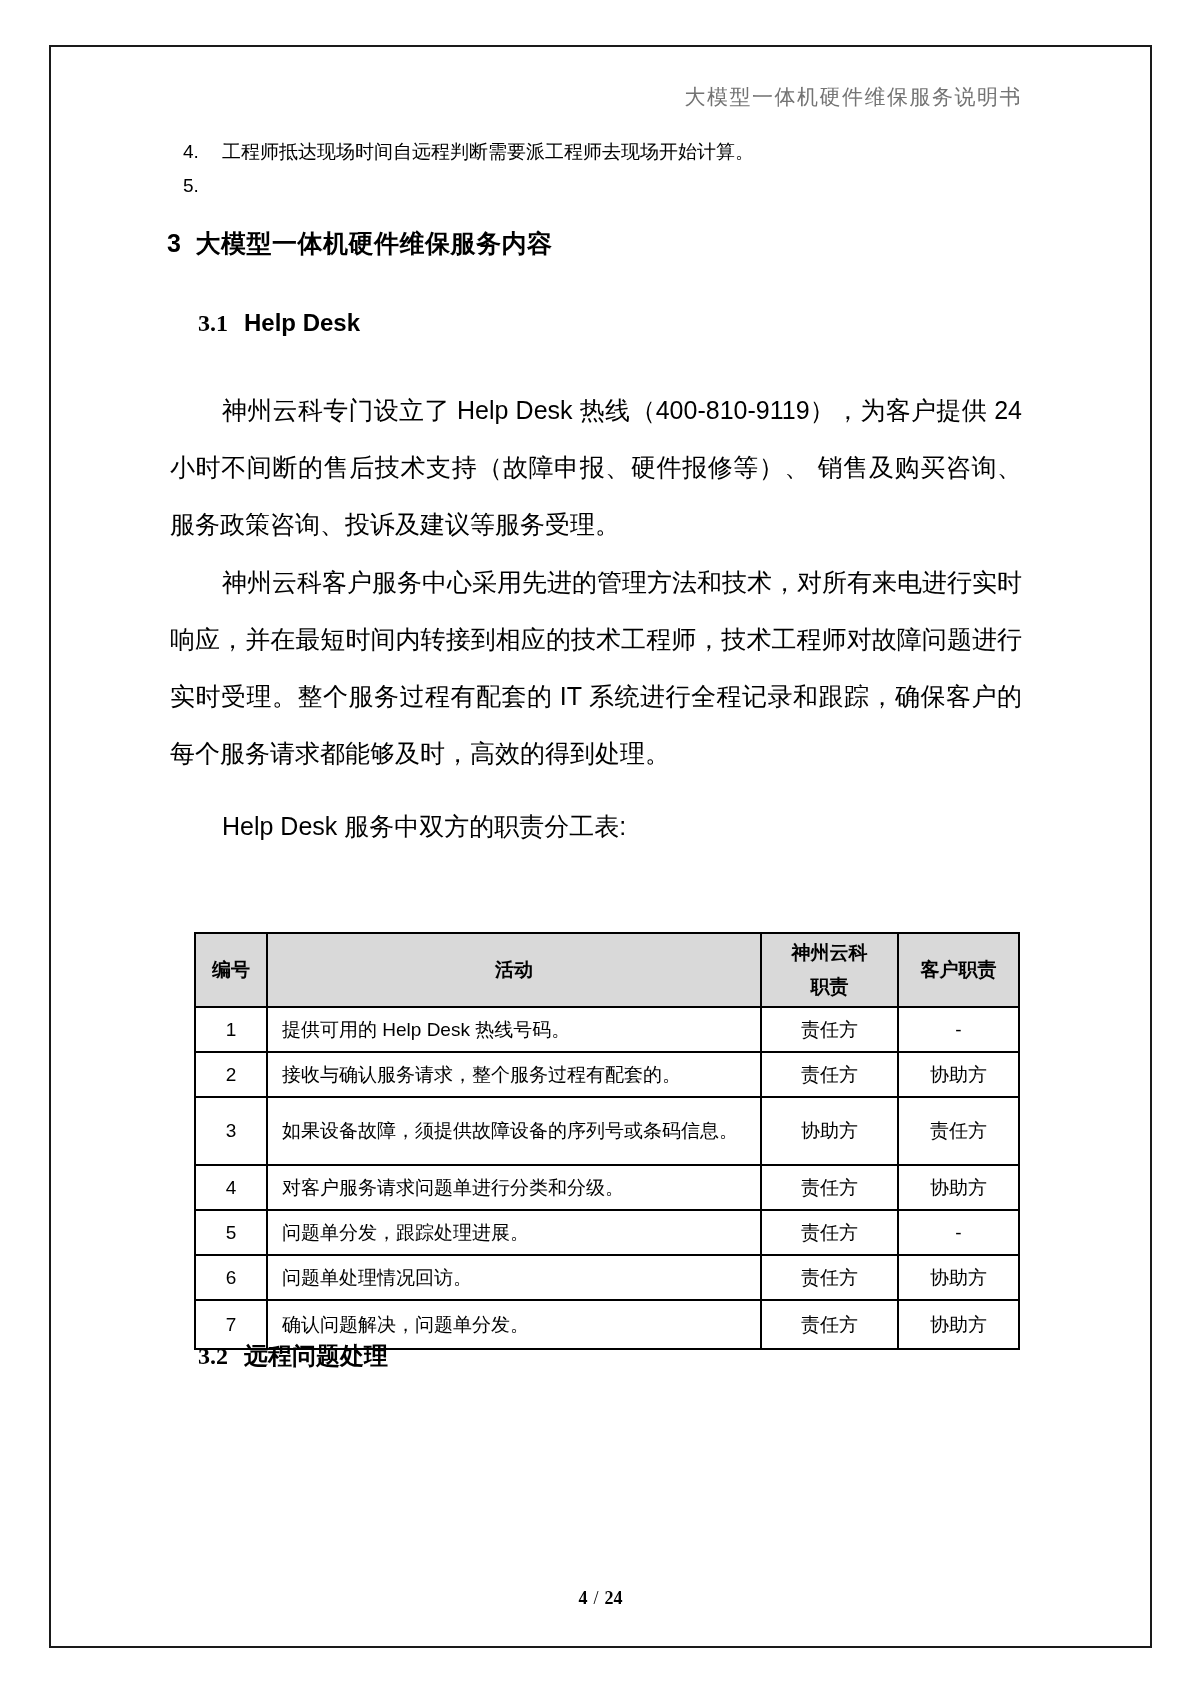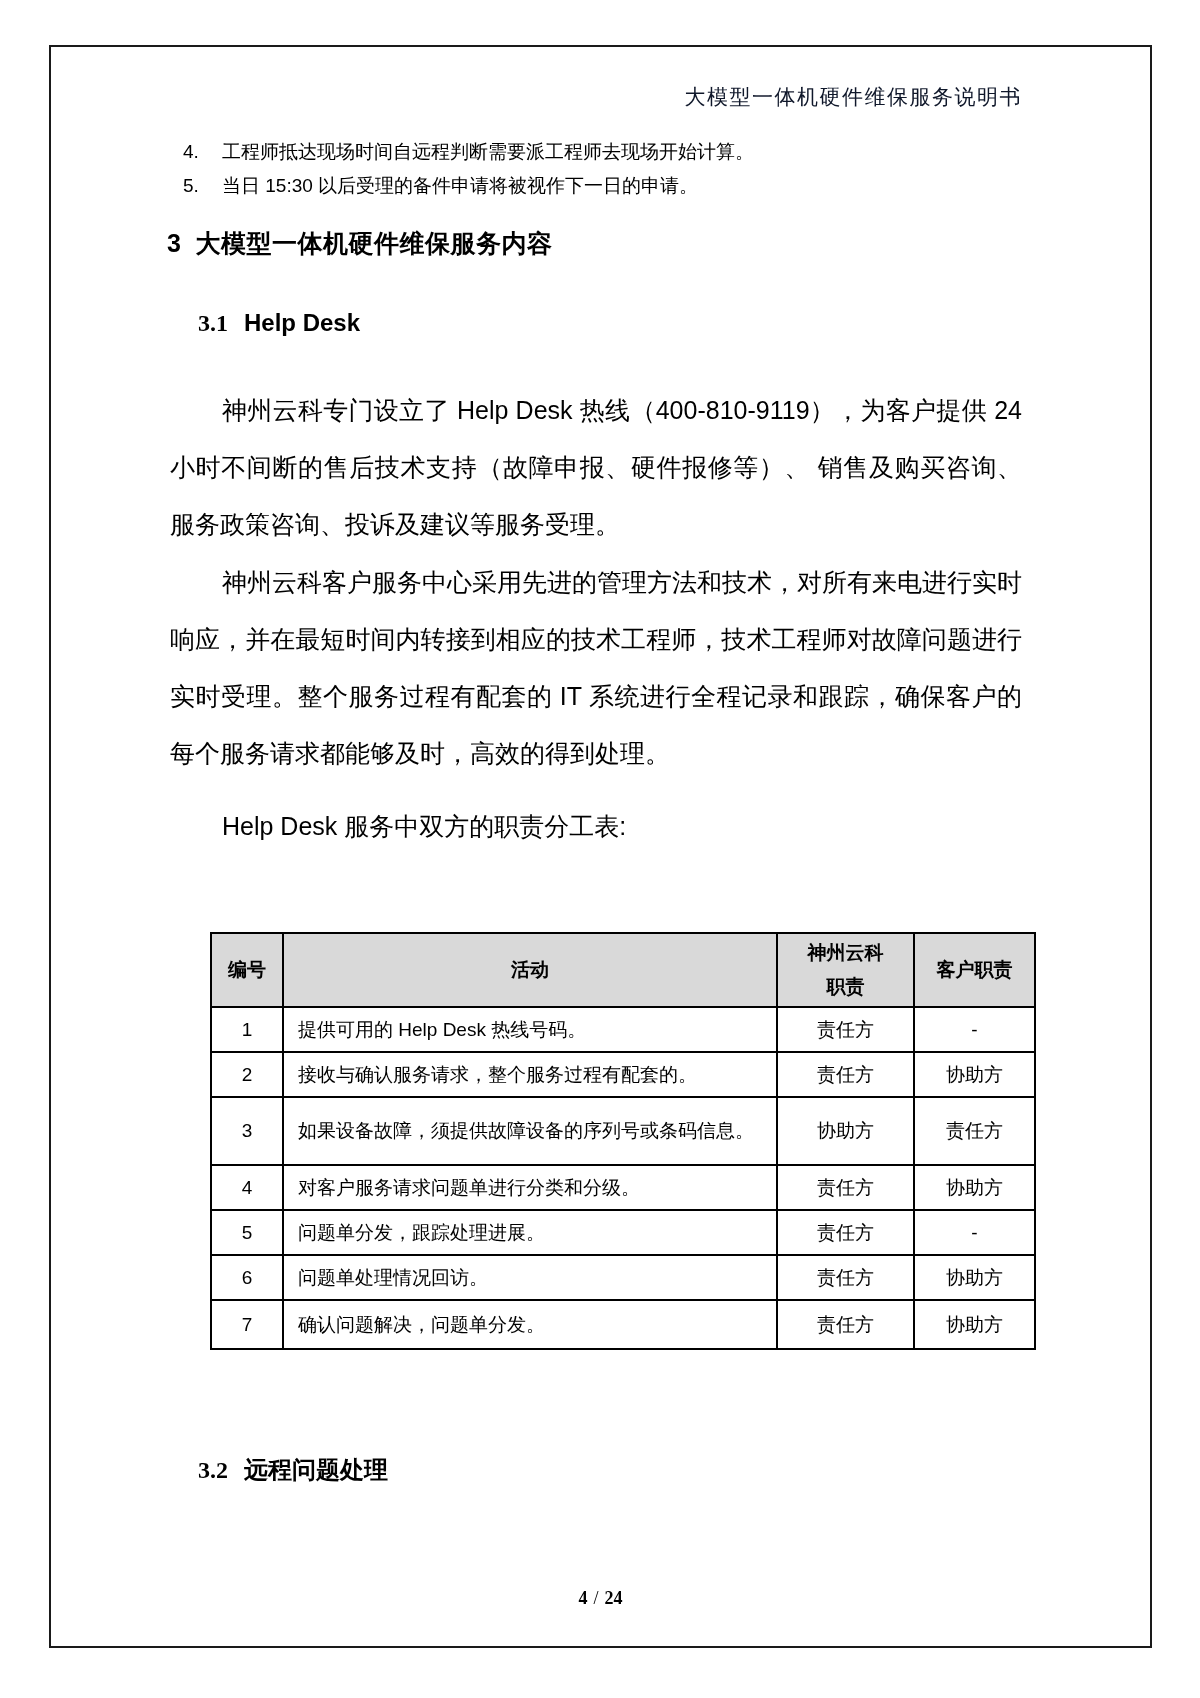--- a/index.html
+++ b/index.html
@@ -19,21 +19,21 @@
     width: 1103px; height: 1603px;
     border: 2px solid #1a1a1a;
   }
   .running-header {
     position: absolute;
     top: 82px; right: 178px;
     font-family: "Liberation Serif", "DejaVu Serif", serif;
     font-size: 21px;
     line-height: 30px;
     letter-spacing: 1.5px;
-    color: #0f172a;
+    color: #737373;
   }
   .num-list {
     position: absolute;
     left: 183px; top: 140px;
     font-size: 19px;
   }
   .num-list .li { display: flex; line-height: 24px; margin-bottom: 10px; }
   .num-list .marker { width: 39px; flex: 0 0 39px; }
   .h2 {
     position: absolute;
@@ -50,37 +50,37 @@
     line-height: 32px;
     white-space: nowrap;
   }
   .h3 .h-num {
     font-family: "Liberation Serif", "DejaVu Serif", serif;
     font-weight: bold;
     margin-right: 16px;
   }
   .h3 .h-title { font-weight: bold; }
   .h3-1 { left: 198px; top: 307px; }
-  .h3-2 { left: 198px; top: 1454px; }
+  .h3-2 { left: 198px; top: 1340px; }
   .body-p {
     position: absolute;
     left: 170px;
     width: 852px;
     font-size: 25px;
     line-height: 57px;
     text-align: justify;
     text-indent: 52px;
   }
   .p1 { top: 382px; }
   .p2 { top: 554px; }
   .table-intro { top: 798px; text-align: left; }
   .p3 { top: 1455px; }
   table.resp {
     position: absolute;
-    left: 210px; top: 932px;
+    left: 194px; top: 932px;
     width: 824px;
     border-collapse: collapse;
     table-layout: fixed;
     font-size: 19px;
   }
   table.resp th, table.resp td {
     border: 2px solid #000000;
     vertical-align: middle;
     line-height: 34px;
     padding: 2px 10px;
@@ -116,21 +116,20 @@
 
   <div class="running-header">大模型一体机硬件维保服务说明书</div>
 
   <div class="num-list">
     <div class="li">
       <span class="marker">4.</span>
       <span class="txt">工程师抵达现场时间自远程判断需要派工程师去现场开始计算。</span>
     </div>
     <div class="li">
       <span class="marker">5.</span>
-      <span class="txt">当日 15:30 以后受理的备件申请将被视作下一日的申请。</span>
     </div>
   </div>
 
   <div class="h2">
     <span class="h-num">3</span><span class="h-title">大模型一体机硬件维保服务内容</span>
   </div>
 
   <div class="h3 h3-1">
     <span class="h-num">3.1</span><span class="h-title">Help Desk</span>
   </div>

